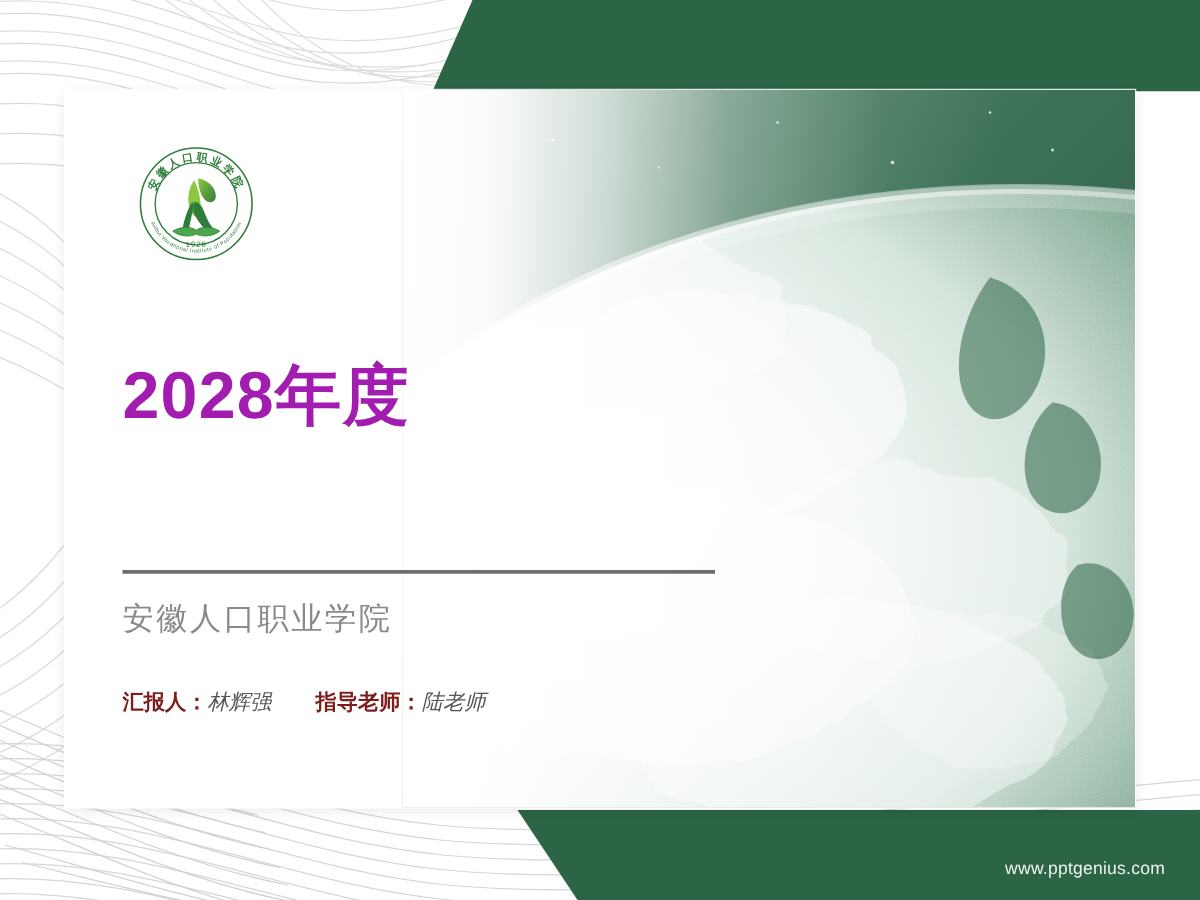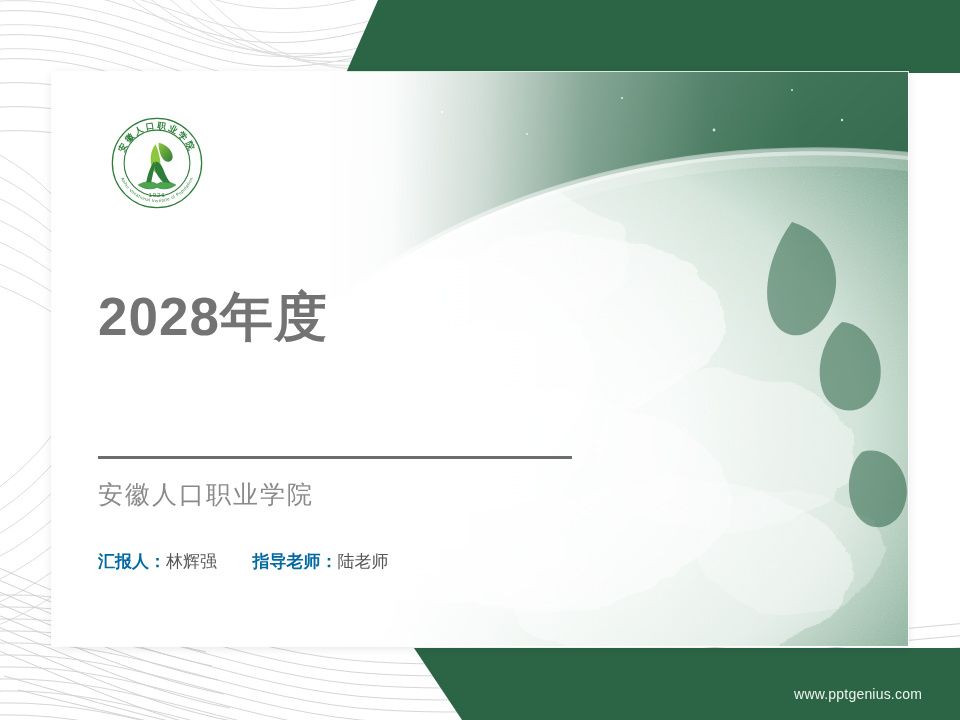--- a/index.html
+++ b/index.html
@@ -94,21 +94,21 @@
   
   .headline {
     position: absolute;
     left: 46px;
     top: 216px;
     width: 560px;
   }
   .title-year {
     font-size: 53px;
     font-weight: bold;
-    color: #737373;
+    color: #a21caf;
     letter-spacing: 1px;
     line-height: 1.08;
     margin: 0;
     white-space: nowrap;
   }
   .title-main {
     font-size: 53px;
     font-weight: bold;
     color: #2b2b2b;
     letter-spacing: 1px;
@@ -137,28 +137,28 @@
   }
 
   .credits {
     position: absolute;
     left: 46px;
     top: 478px;
     font-size: 17px;
     color: #3a3a3a;
     white-space: nowrap;
   }
-  .credits .lbl { font-weight: bold; color: #0369a1; }
-  .credits .val { color: #555555; }
+  .credits .lbl { font-weight: bold; color: #7f1d1d; }
+  .credits .val { color: #555555; font-style: italic; }
   .credits .gap { display:inline-block; width: 26px; }
 
   
   .footer-url {
     position: absolute;
-    right: 38px;
+    right: 28px;
     bottom: 18px;
     z-index: 6;
     color: #eef4ef;
     font-size: 14px;
     letter-spacing: 0.2px;
   }
 </style>
 </head>
 <body>
 

